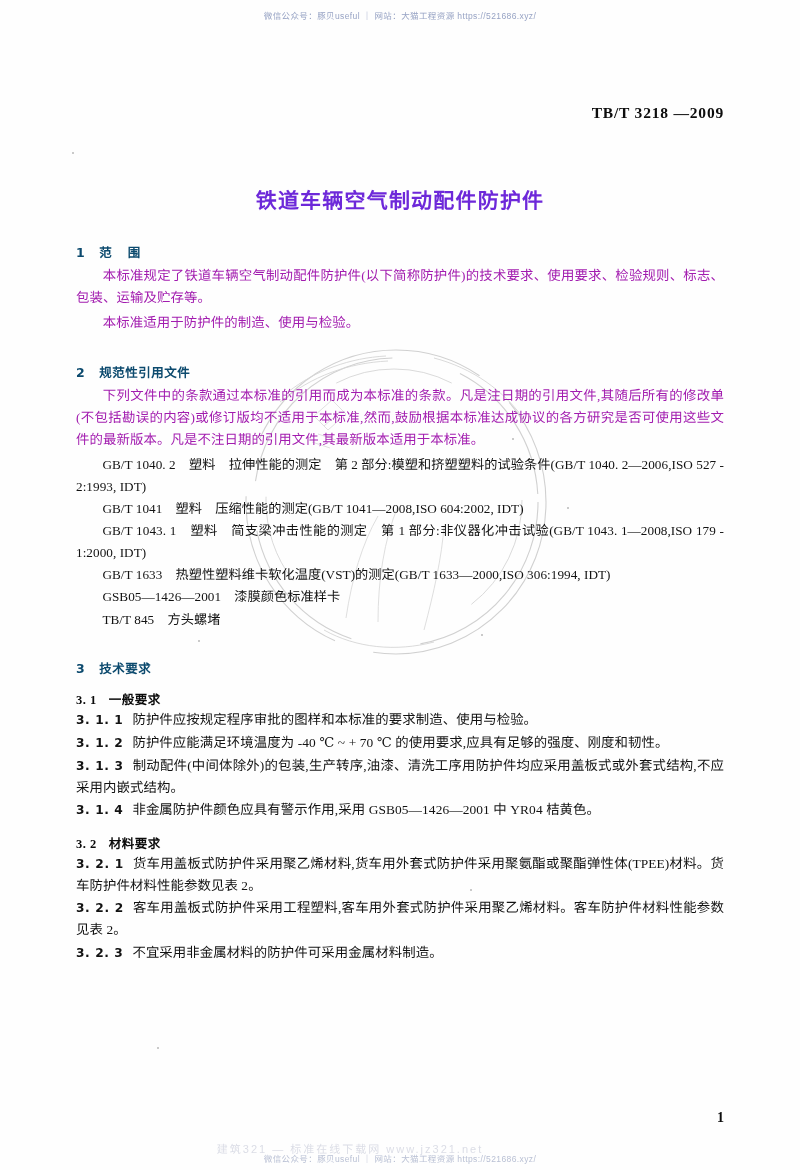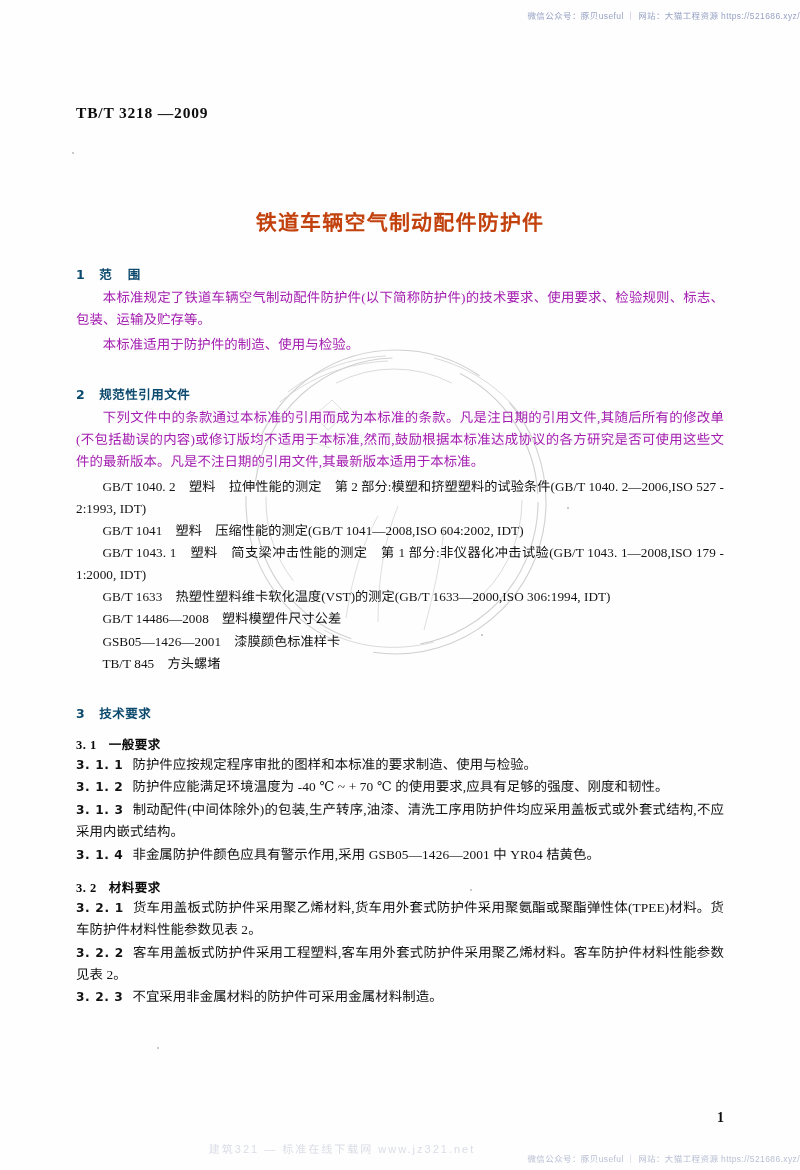--- a/index.html
+++ b/index.html
@@ -40,38 +40,38 @@
     border-radius: 50%;
     pointer-events: none;
     z-index: 1;
   }
 
   
   .watermark {
     position: absolute;
     left: 0;
     width: 800px;
-    text-align: right;
+    text-align: center;
     font-family: "Liberation Sans", "DejaVu Sans", sans-serif;
     font-size: 8.5px;
     letter-spacing: 0.4px;
     white-space: nowrap;
     z-index: 4;
   }
   .watermark-top {
     top: 9px;
     color: #97a3c4;
   }
   .watermark-bottom {
     bottom: 6px;
     color: #b9c0d4;
   }
   .watermark-ghost {
     position: absolute;
-    left: 0;
+    left: 8px;
     bottom: 14px;
     width: 684px;
     text-align: center;
     font-family: "Liberation Sans", "DejaVu Sans", sans-serif;
     font-size: 11px;
     letter-spacing: 2px;
     color: #dbdde6;
     white-space: nowrap;
     z-index: 3;
   }
@@ -80,35 +80,36 @@
   .doc {
     position: absolute;
     left: 76px;
     top: 0;
     width: 648px;
     z-index: 2;
   }
 
   .std-no {
     margin-top: 104px;
+    text-align: right;
     font-family: "Liberation Serif", "DejaVu Serif", serif;
     font-weight: bold;
     font-size: 15.5px;
     letter-spacing: 0.8px;
     color: #0d0d0d;
   }
 
   .doc-title {
-    margin-top: 84px;
+    margin-top: 62px;
     text-align: center;
     font-family: "DejaVu Sans", "Liberation Sans", sans-serif;
     font-weight: bold;
     font-size: 21px;
     letter-spacing: 1.2px;
-    color: #c2410c;
+    color: #6d28d9;
   }
 
   .h1 {
     margin-top: 28px;
     font-family: "DejaVu Sans", "Liberation Sans", sans-serif;
     font-weight: bold;
     font-size: 12.5px;
     letter-spacing: 0.5px;
     color: #0c4a6e;
   }
@@ -232,21 +233,20 @@
       <span class="num">2</span><span>规范性引用文件</span>
     </div>
 
     <p class="body indent">下列文件中的条款通过本标准的引用而成为本标准的条款。凡是注日期的引用文件,其随后所有的修改单(不包括勘误的内容)或修订版均不适用于本标准,然而,鼓励根据本标准达成协议的各方研究是否可使用这些文件的最新版本。凡是不注日期的引用文件,其最新版本适用于本标准。</p>
 
     <div class="ref-list">
       <p class="ref">GB/T 1040. 2　塑料　拉伸性能的测定　第 2 部分:模塑和挤塑塑料的试验条件(GB/T 1040. 2—2006,ISO 527 - 2:1993, IDT)</p>
       <p class="ref">GB/T 1041　塑料　压缩性能的测定(GB/T 1041—2008,ISO 604:2002, IDT)</p>
       <p class="ref">GB/T 1043. 1　塑料　简支梁冲击性能的测定　第 1 部分:非仪器化冲击试验(GB/T 1043. 1—2008,ISO 179 - 1:2000, IDT)</p>
       <p class="ref">GB/T 1633　热塑性塑料维卡软化温度(VST)的测定(GB/T 1633—2000,ISO 306:1994, IDT)</p>
-      <p class="ref">GB/T 14486—2008　塑料模塑件尺寸公差</p>
       <p class="ref">GSB05—1426—2001　漆膜颜色标准样卡</p>
       <p class="ref">TB/T 845　方头螺堵</p>
     </div>
 
     <div class="h1">
       <span class="num">3</span><span>技术要求</span>
     </div>
 
     <div class="h2">
       <span class="num">3. 1</span><span>一般要求</span>

